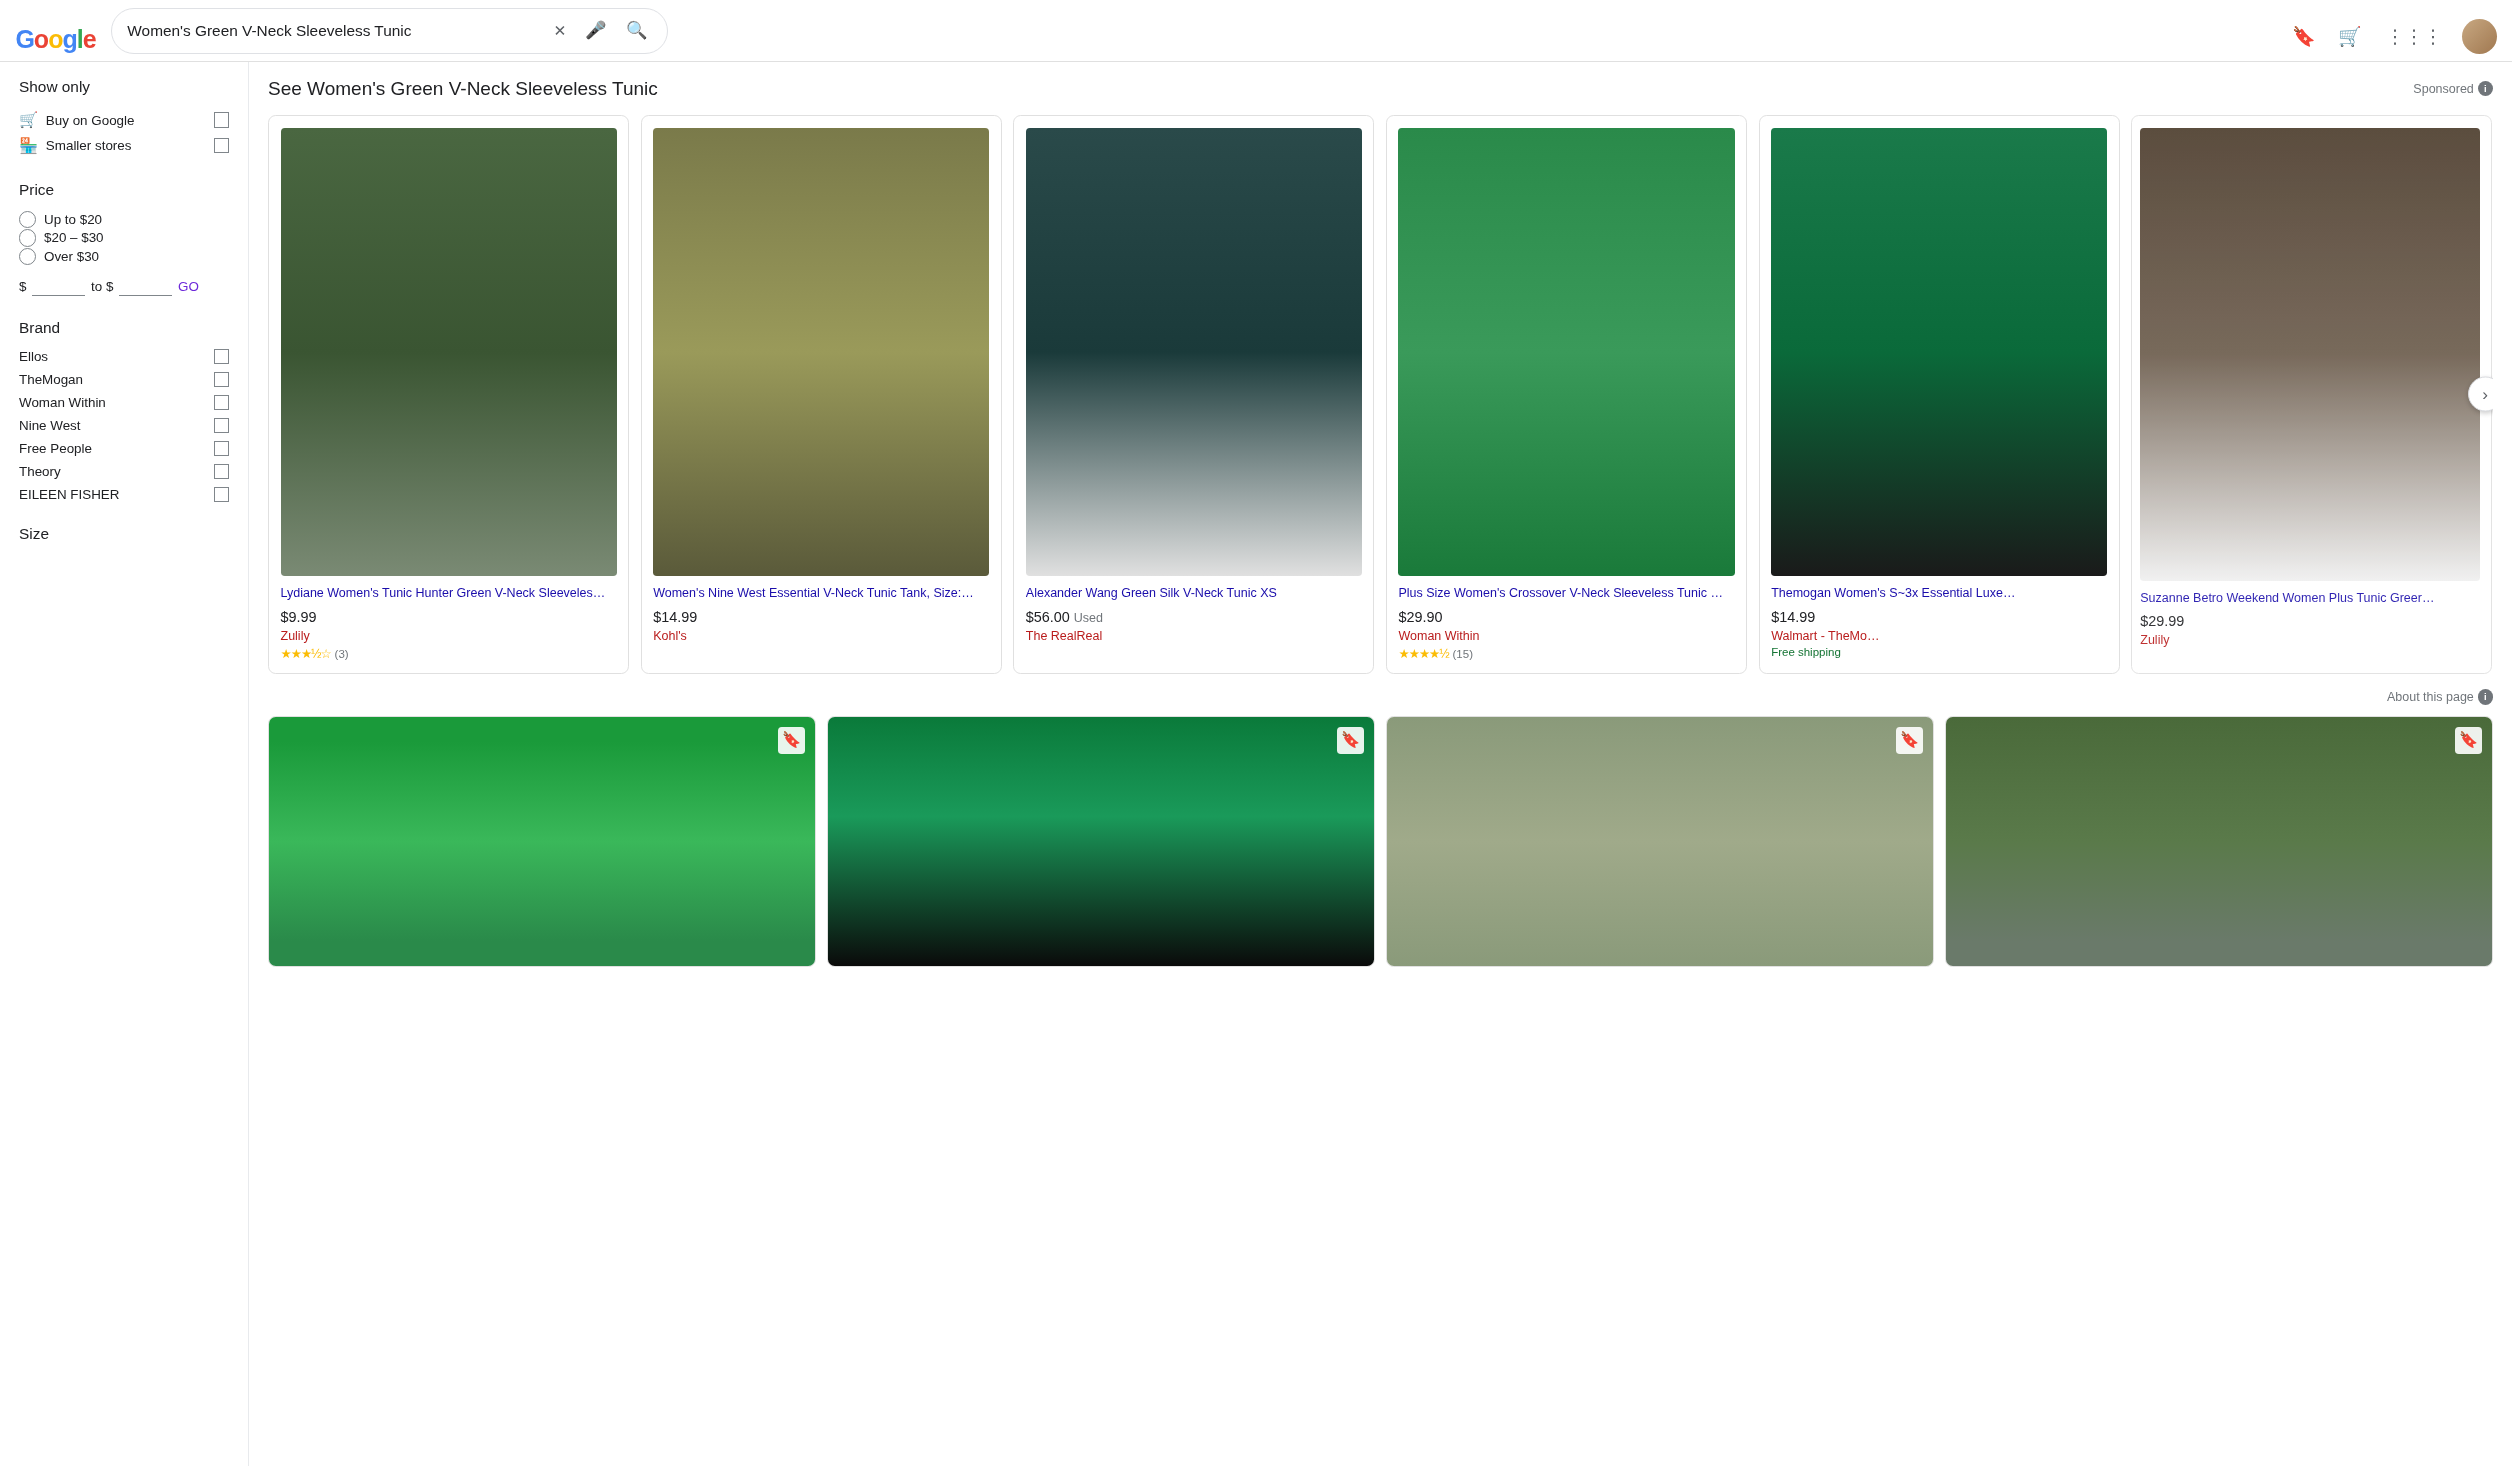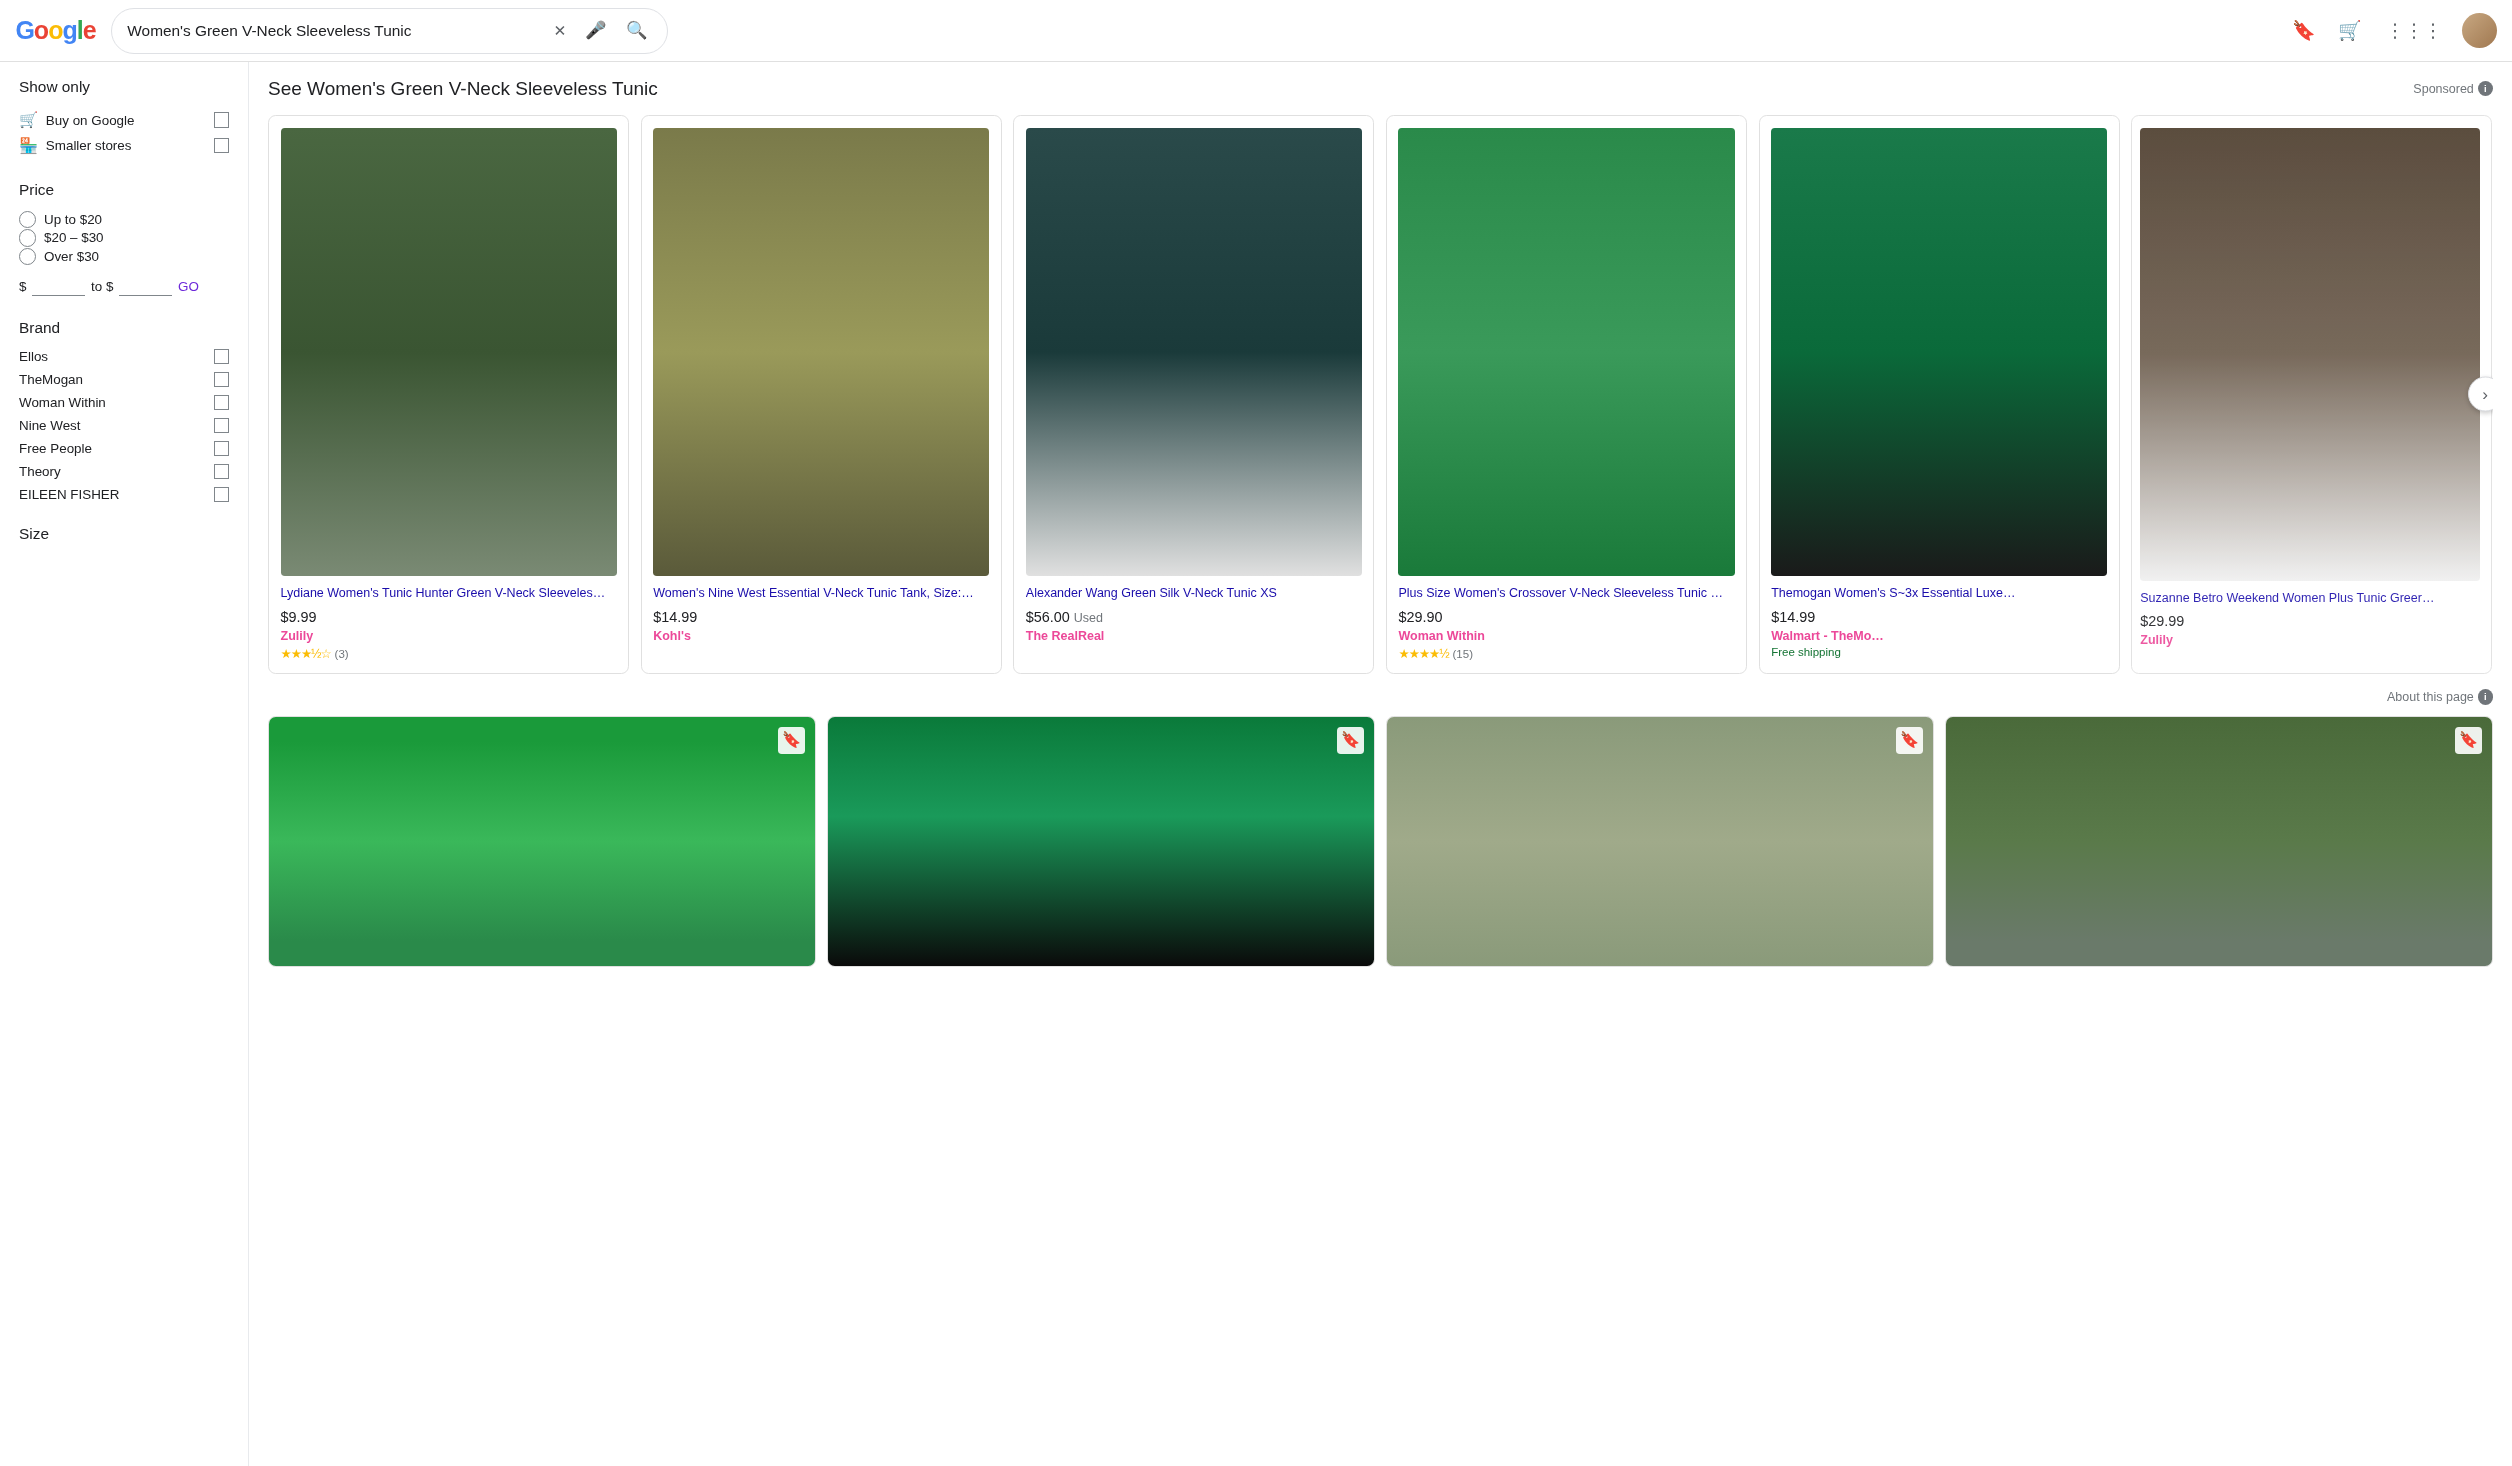--- a/index.html
+++ b/index.html
@@ -1,21 +1,21 @@
 <!DOCTYPE html>
 <html><head>
   <meta charset="utf-8">
   <style>
     * { box-sizing: border-box; margin: 0; padding: 0; }
     body { font-family: Arial, sans-serif; background: #fff; color: #202124; font-size: 13.4px; }
 
     
     .header {
       display: flex;
-      align-items: center;
+      align-items: flex-end;
       padding: 7.7px 15.4px;
       border-bottom: 1px solid #e0e0e0;
       gap: 15.4px;
       position: sticky;
       top: 0;
       background: #fff;
       z-index: 100;
     }
     .google-logo {
       font-size: 25px;
@@ -254,23 +254,22 @@
       color: #202124;
       margin-bottom: 3.8px;
     }
     .product-price .used-label {
       font-size: 12.5px;
       color: #70757a;
       font-weight: 400;
     }
     .product-store {
       font-size: 12.5px;
-      color: #ec4899;
+      color: #b91c1c;
       margin-bottom: 3.8px;
-      font-weight: bold;
     }
     .product-shipping {
       font-size: 11.5px;
       color: #137333;
     }
     .product-stars {
       display: flex;
       align-items: center;
       gap: 3.8px;
       margin-top: 3.8px;

